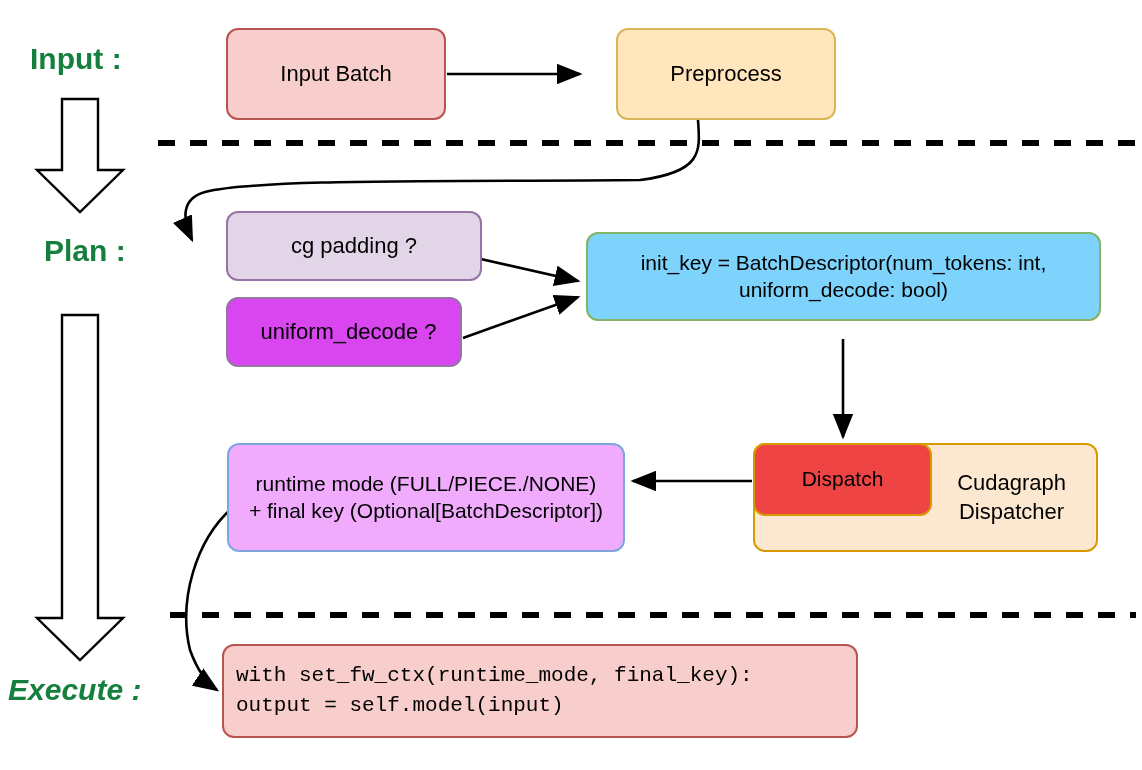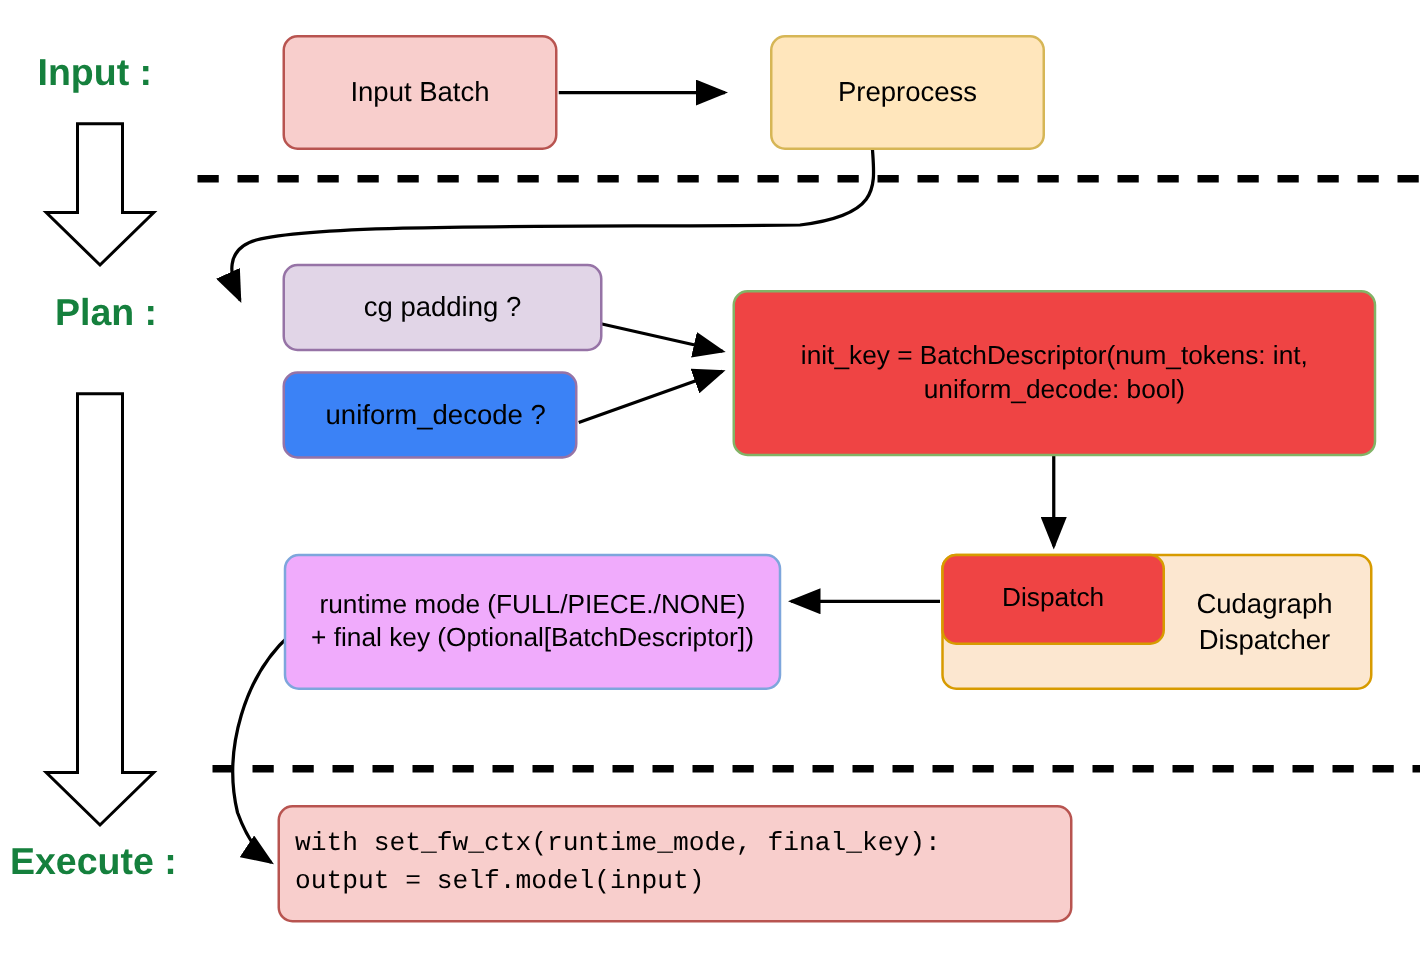--- a/index.html
+++ b/index.html
@@ -101,39 +101,39 @@
 
     <line x1="843" y1="339" x2="843" y2="437" stroke="#000000" stroke-width="2.6" marker-end="url(#arrowhead)"></line>
 
     <line x1="752" y1="481" x2="633" y2="481" stroke="#000000" stroke-width="2.6" marker-end="url(#arrowhead)"></line>
 
     <path d="M232,508 C196,540 178,600 190,650 C198,672 208,684 217,690" fill="none" stroke="#000000" stroke-width="2.6" marker-end="url(#arrowhead)"></path>
   </svg>
 
   <div class="stage-label" style="left:30px; top:42px;">Input :</div>
   <div class="stage-label" style="left:44px; top:234px;">Plan :</div>
-  <div class="stage-label" style="left:8px; top:673px;">Execute :</div>
+  <div class="stage-label" style="left:8px; top:673px;font-style:italic;">Execute :</div>
 
   <div class="node" style="left:226px; top:28px; width:220px; height:92px; background:#f8cecc; border-color:#b85450;">
     <span class="node-text">Input Batch</span>
   </div>
 
   <div class="node" style="left:588px; top:28px; width:220px; height:92px; background:#ffe6bc; border-color:#d6b656;margin-left:28px;">
     <span class="node-text">Preprocess</span>
   </div>
 
   <div class="node" style="left:226px; top:211px; width:256px; height:70px; background:#e1d5e7; border-color:#9673a6;">
     <span class="node-text">cg padding ?</span>
   </div>
 
-  <div class="node" style="left:226px; top:297px; width:236px; height:70px; background:#3b82f6; border-color:#9673a6;padding-left:17px;">
+  <div class="node" style="left:226px; top:297px; width:236px; height:70px; background:#d946ef; border-color:#9673a6;padding-left:17px;">
     <span class="node-text">uniform_decode ?</span>
   </div>
 
-  <div class="node multi" style="left:586px; top:232px; width:515px; height:133px; background:#ef4444; border-color:#82b366;">
+  <div class="node multi" style="left:586px; top:232px; width:515px; height:89px; background:#7dd3fc; border-color:#82b366;">
     <span class="node-text">init_key = BatchDescriptor(num_tokens: int,
 uniform_decode: bool)</span>
   </div>
 
   <div class="node label-right" style="left:753px; top:443px; width:345px; height:109px; background:#fce7d0; border-color:#d79b00;">
     <span class="node-text">Cudagraph
 Dispatcher</span>
   </div>
 
   <div class="node" style="left:753px; top:443px; width:179px; height:73px; background:#ef4444; border-color:#d79b00; font-size:21px;">

